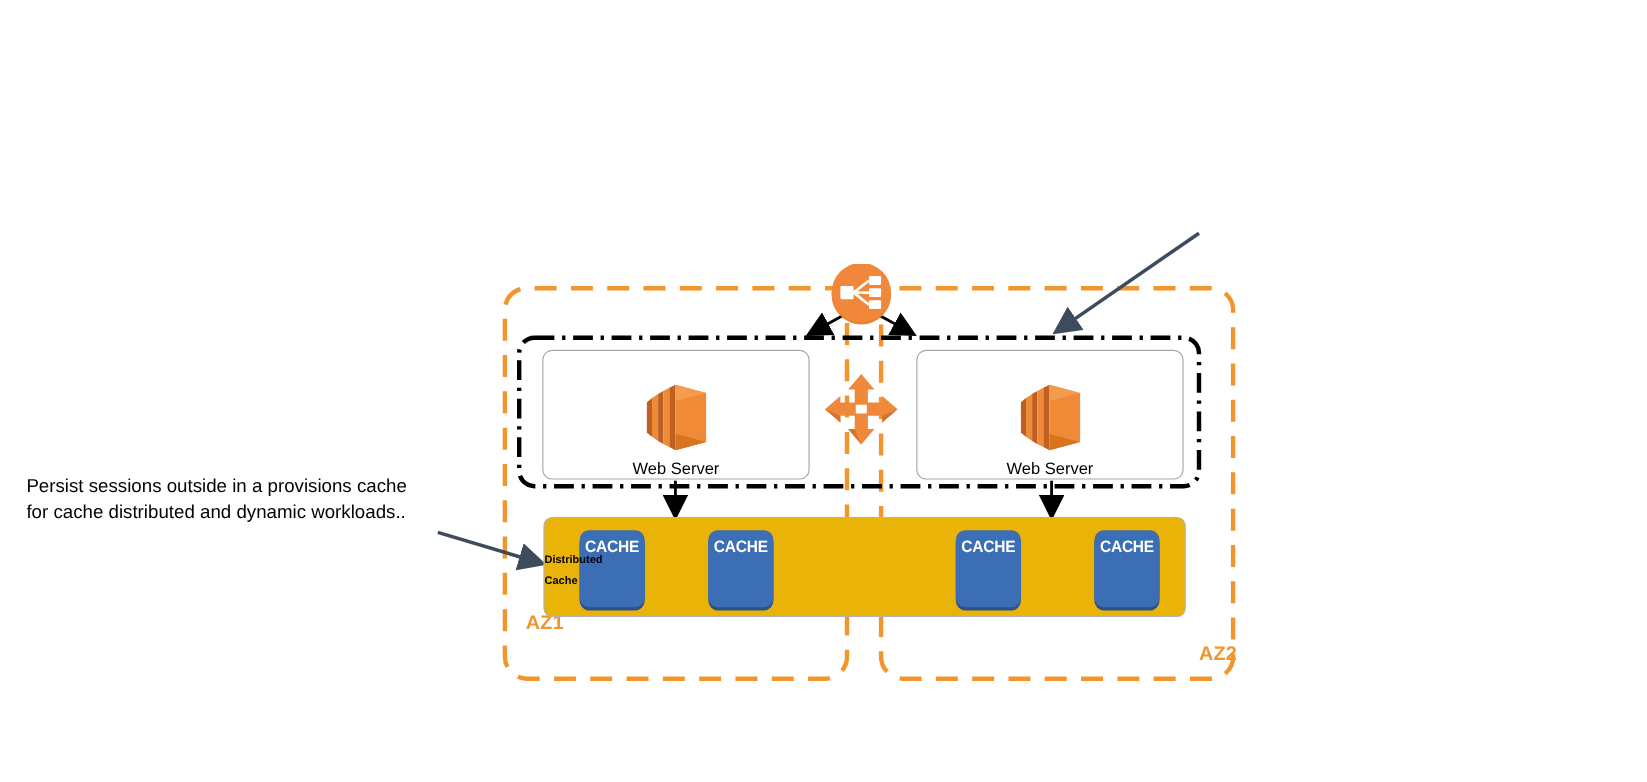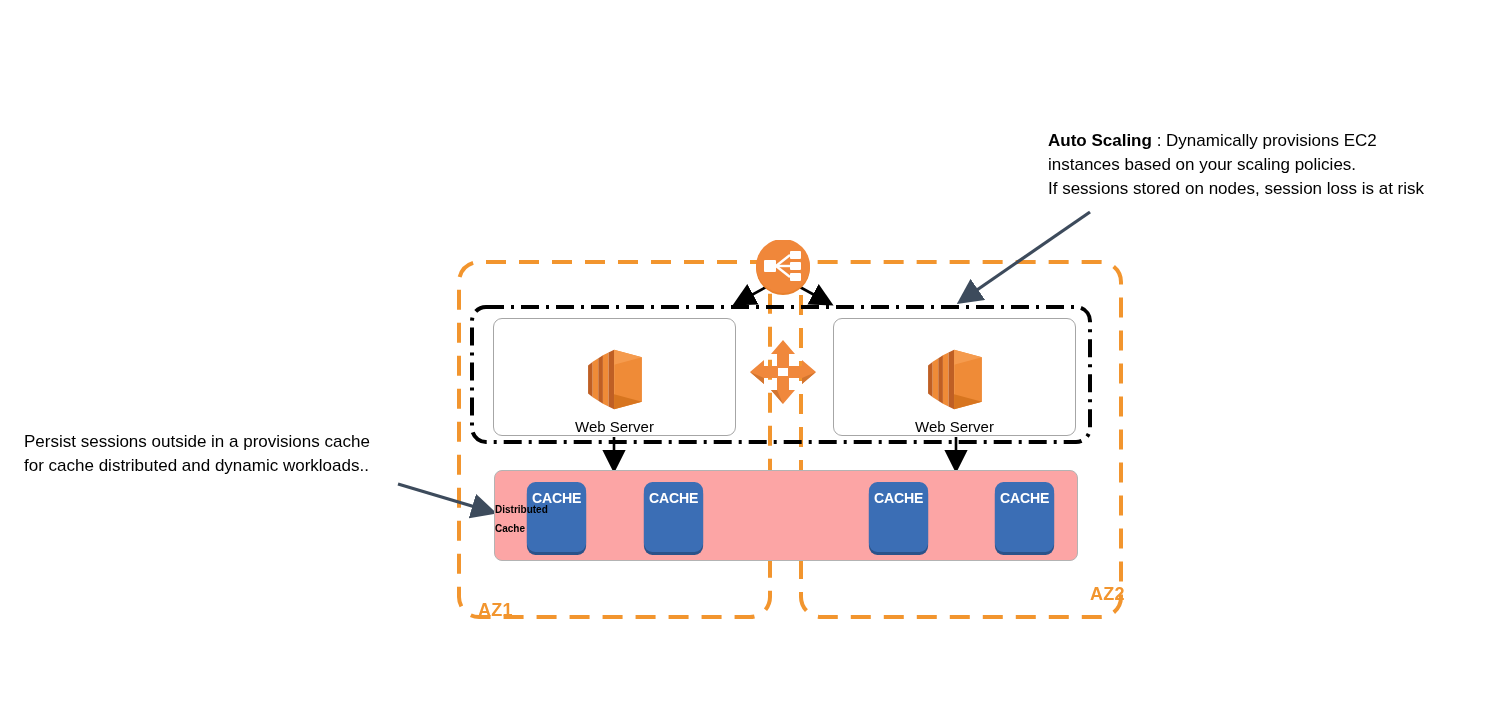--- a/index.html
+++ b/index.html
@@ -44,21 +44,21 @@
   }
 
   
   .az-label {
     position: absolute;
     font-size: 18px;
     font-weight: bold;
     color: #f2952e;
     letter-spacing: .2px;
   }
-  #az1-label { left: 478px; top: 600px; text-align: center; }
+  #az1-label { left: 478px; top: 556px; text-align: center; }
   #az2-label { left: 1058px; top: 584px; margin-left: 32px; }
 
   
   .server-card {
     position: absolute;
     width: 243px;
     height: 118px;
     border: 1px solid #a6a6a6;
     border-radius: 9px;
     background: #ffffff;
@@ -80,21 +80,21 @@
     margin-top: 6px;
   }
 
   
   #cache-band {
     position: absolute;
     left: 494px;
     top: 470px;
     width: 584px;
     height: 91px;
-    background: #fca5a5;
+    background: #eab308;
     border: 1px solid #b3b3b3;
     border-radius: 8px;
     box-sizing: border-box;
     padding-left: 12px;
   }
 
   .cache-node {
     position: absolute;
     width: 63px;
     height: 70px;
@@ -150,25 +150,20 @@
     width: 70px;
     height: 68px;
     z-index: 6;
   }
 </style>
 </head>
 <body>
 
 <div id="diagram-root">
 
-  <div class="annotation" id="annotation-autoscaling">
-    <div><span class="strong">Auto Scaling</span><span> : Dynamically provisions EC2</span></div>
-    <div>instances based on your scaling policies.</div>
-    <div>If sessions stored on nodes, session loss is at risk</div>
-  </div>
 
   <div class="annotation" id="annotation-persist">
     <div>Persist sessions outside in a provisions cache</div>
     <div>for cache distributed and dynamic workloads..</div>
   </div>
 
   <svg id="diagram-svg" viewBox="0 0 1497 711">
     <defs>
       <marker id="arrow-black" markerWidth="9" markerHeight="9" refX="7" refY="4.5" orient="auto" markerUnits="strokeWidth">
         <path d="M0,0 L9,4.5 L0,9 Z" fill="#000000"></path>

